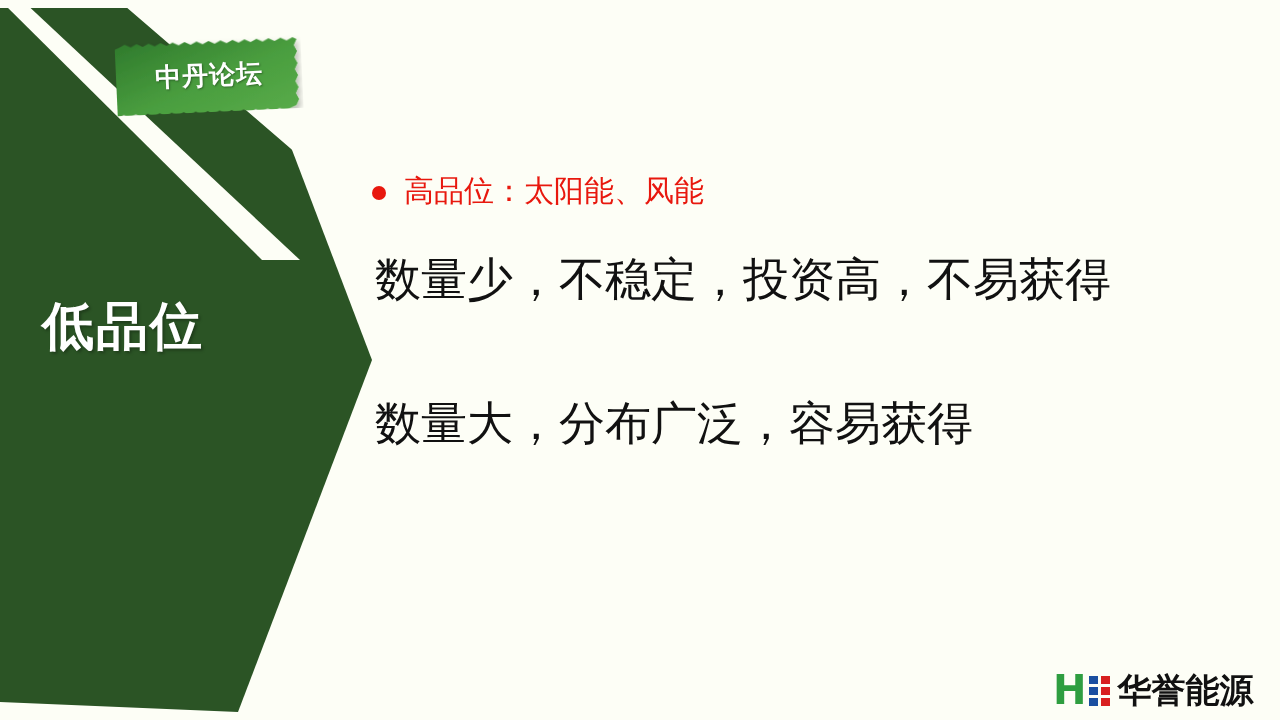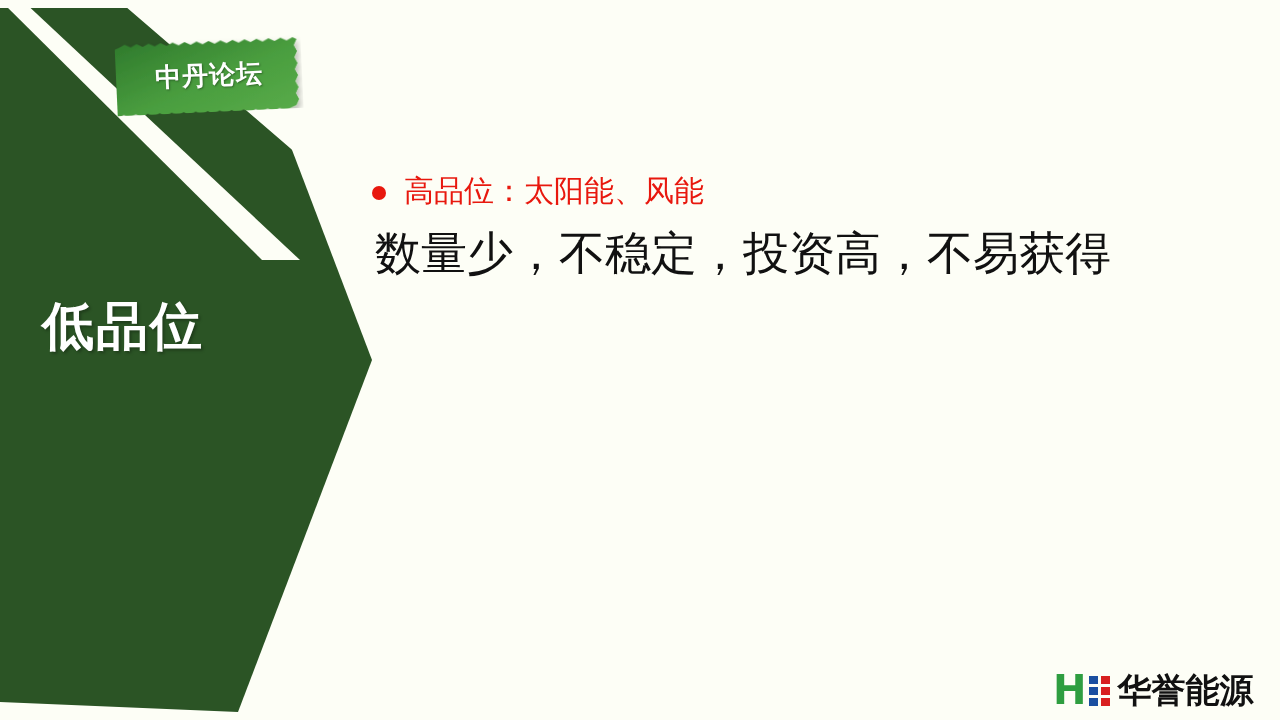--- a/index.html
+++ b/index.html
@@ -127,20 +127,21 @@
   }
   .bullet-text { display: inline-block; }
 
   .detail-line {
     color: #111111;
     font-family: "Liberation Serif", "DejaVu Serif", serif;
     font-size: 46px;
     line-height: 64px;
     white-space: nowrap;
     padding-left: 3px;
+    margin-top: 26px;
   }
 
   
   .logo {
     position: absolute;
     left: 1053px;
     top: 668px;
     display: flex;
     align-items: center;
     height: 44px;
@@ -225,20 +226,21 @@
 
     <div class="blk">
       <div class="bullet-line">
         <span class="bullet-dot"></span>
         <span class="bullet-text">高品位：太阳能、风能</span>
       </div>
       <div class="detail-line">数量少，不稳定，投资高，不易获得</div>
     </div>
 
     <div class="blk gap">
+      <div class="detail-line">数量大，分布广泛，容易获得</div>
     </div>
 
   </div>
 
   <div class="logo">
     <span class="logo-h">H</span>
     <span class="logo-grid">
       <i style="background: rgb(26, 79, 160);"></i>
         <i style="background: rgb(216, 32, 32);"></i>
       <i style="background: rgb(26, 79, 160);"></i>

